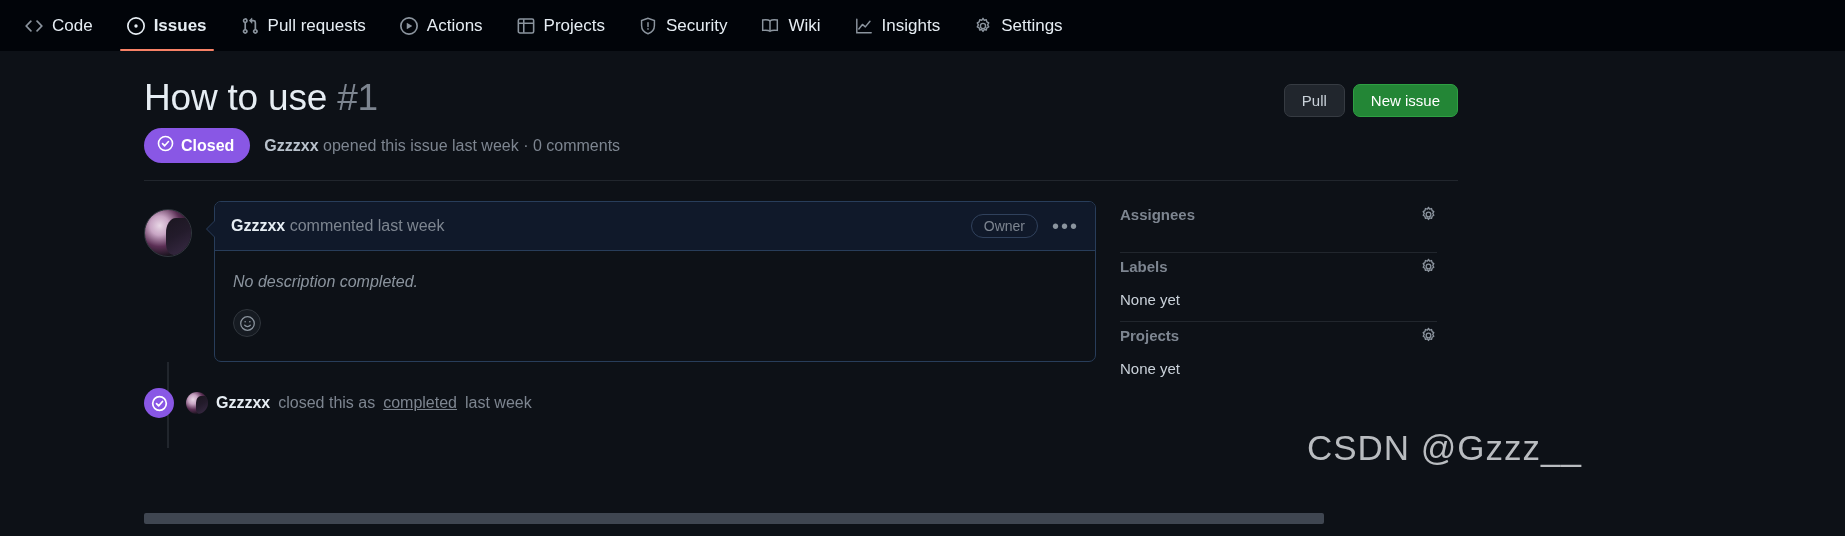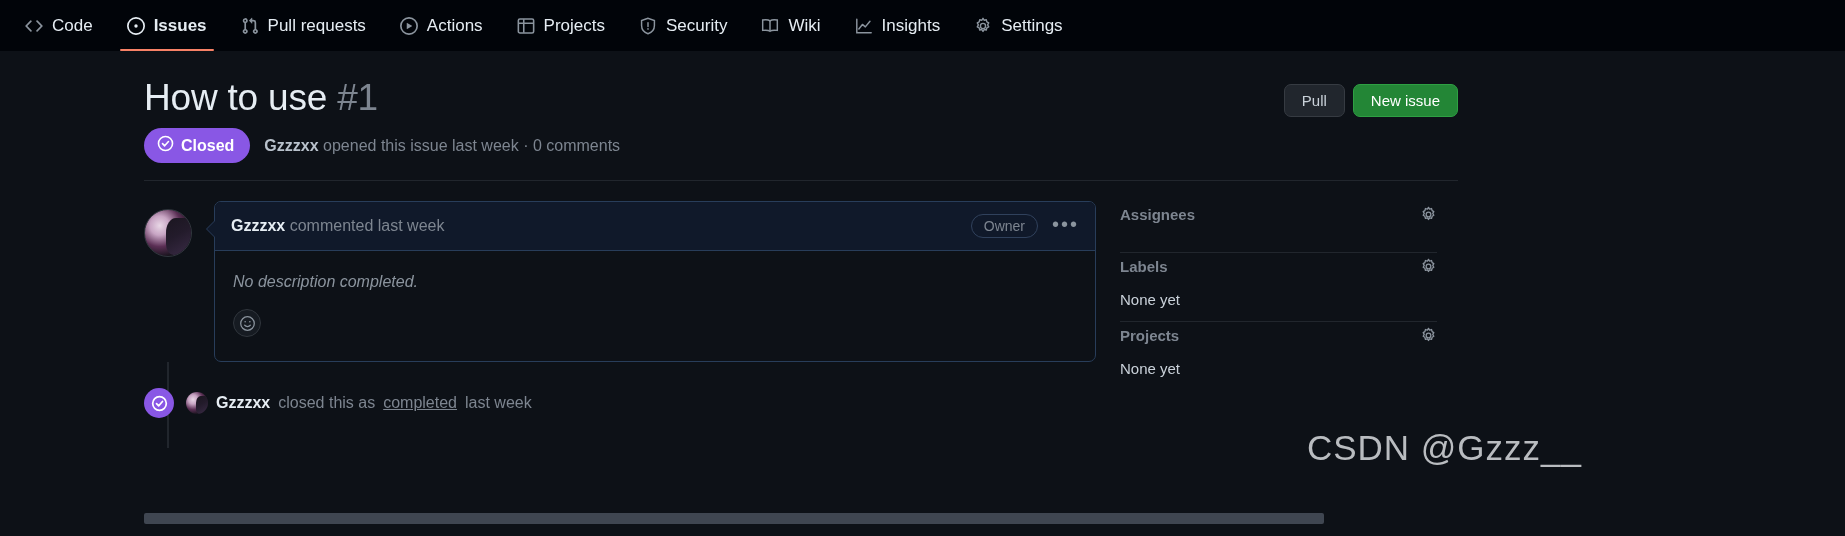--- a/index.html
+++ b/index.html
@@ -108,21 +108,21 @@
     border-top: 9px solid transparent; border-bottom: 9px solid transparent;
     border-right: 9px solid #10192a;
   }
   .comment-header {
     background: #10192a; border-bottom: 1px solid #283d5a;
     border-radius: 6px 6px 0 0;
     padding: 12px 16px; display: flex; align-items: center; justify-content: space-between;
   }
   .comment-author { font-size: 16px; color: #7d8590; }
   .comment-author b { color: #e6edf3; font-weight: bold; }
-  .header-right { display: flex; gap: 14px; }
+  .header-right { display: flex; align-items: center; gap: 14px; }
   .owner-pill {
     border: 1px solid #30415c; color: #7d8590; border-radius: 20px;
     padding: 3px 12px; font-size: 14px;
   }
   .kebab { color: #8b949e; font-size: 20px; letter-spacing: 2px; cursor: pointer; line-height: 1; }
   .comment-body { padding: 22px 18px 10px 18px; }
   .no-desc { color: #8b949e; font-style: italic; font-size: 16px; }
   .reaction-btn {
     margin: 18px 0 14px 0; width: 28px; height: 28px; border-radius: 50%;
     border: 1px solid #30363d; background: #161b22;

